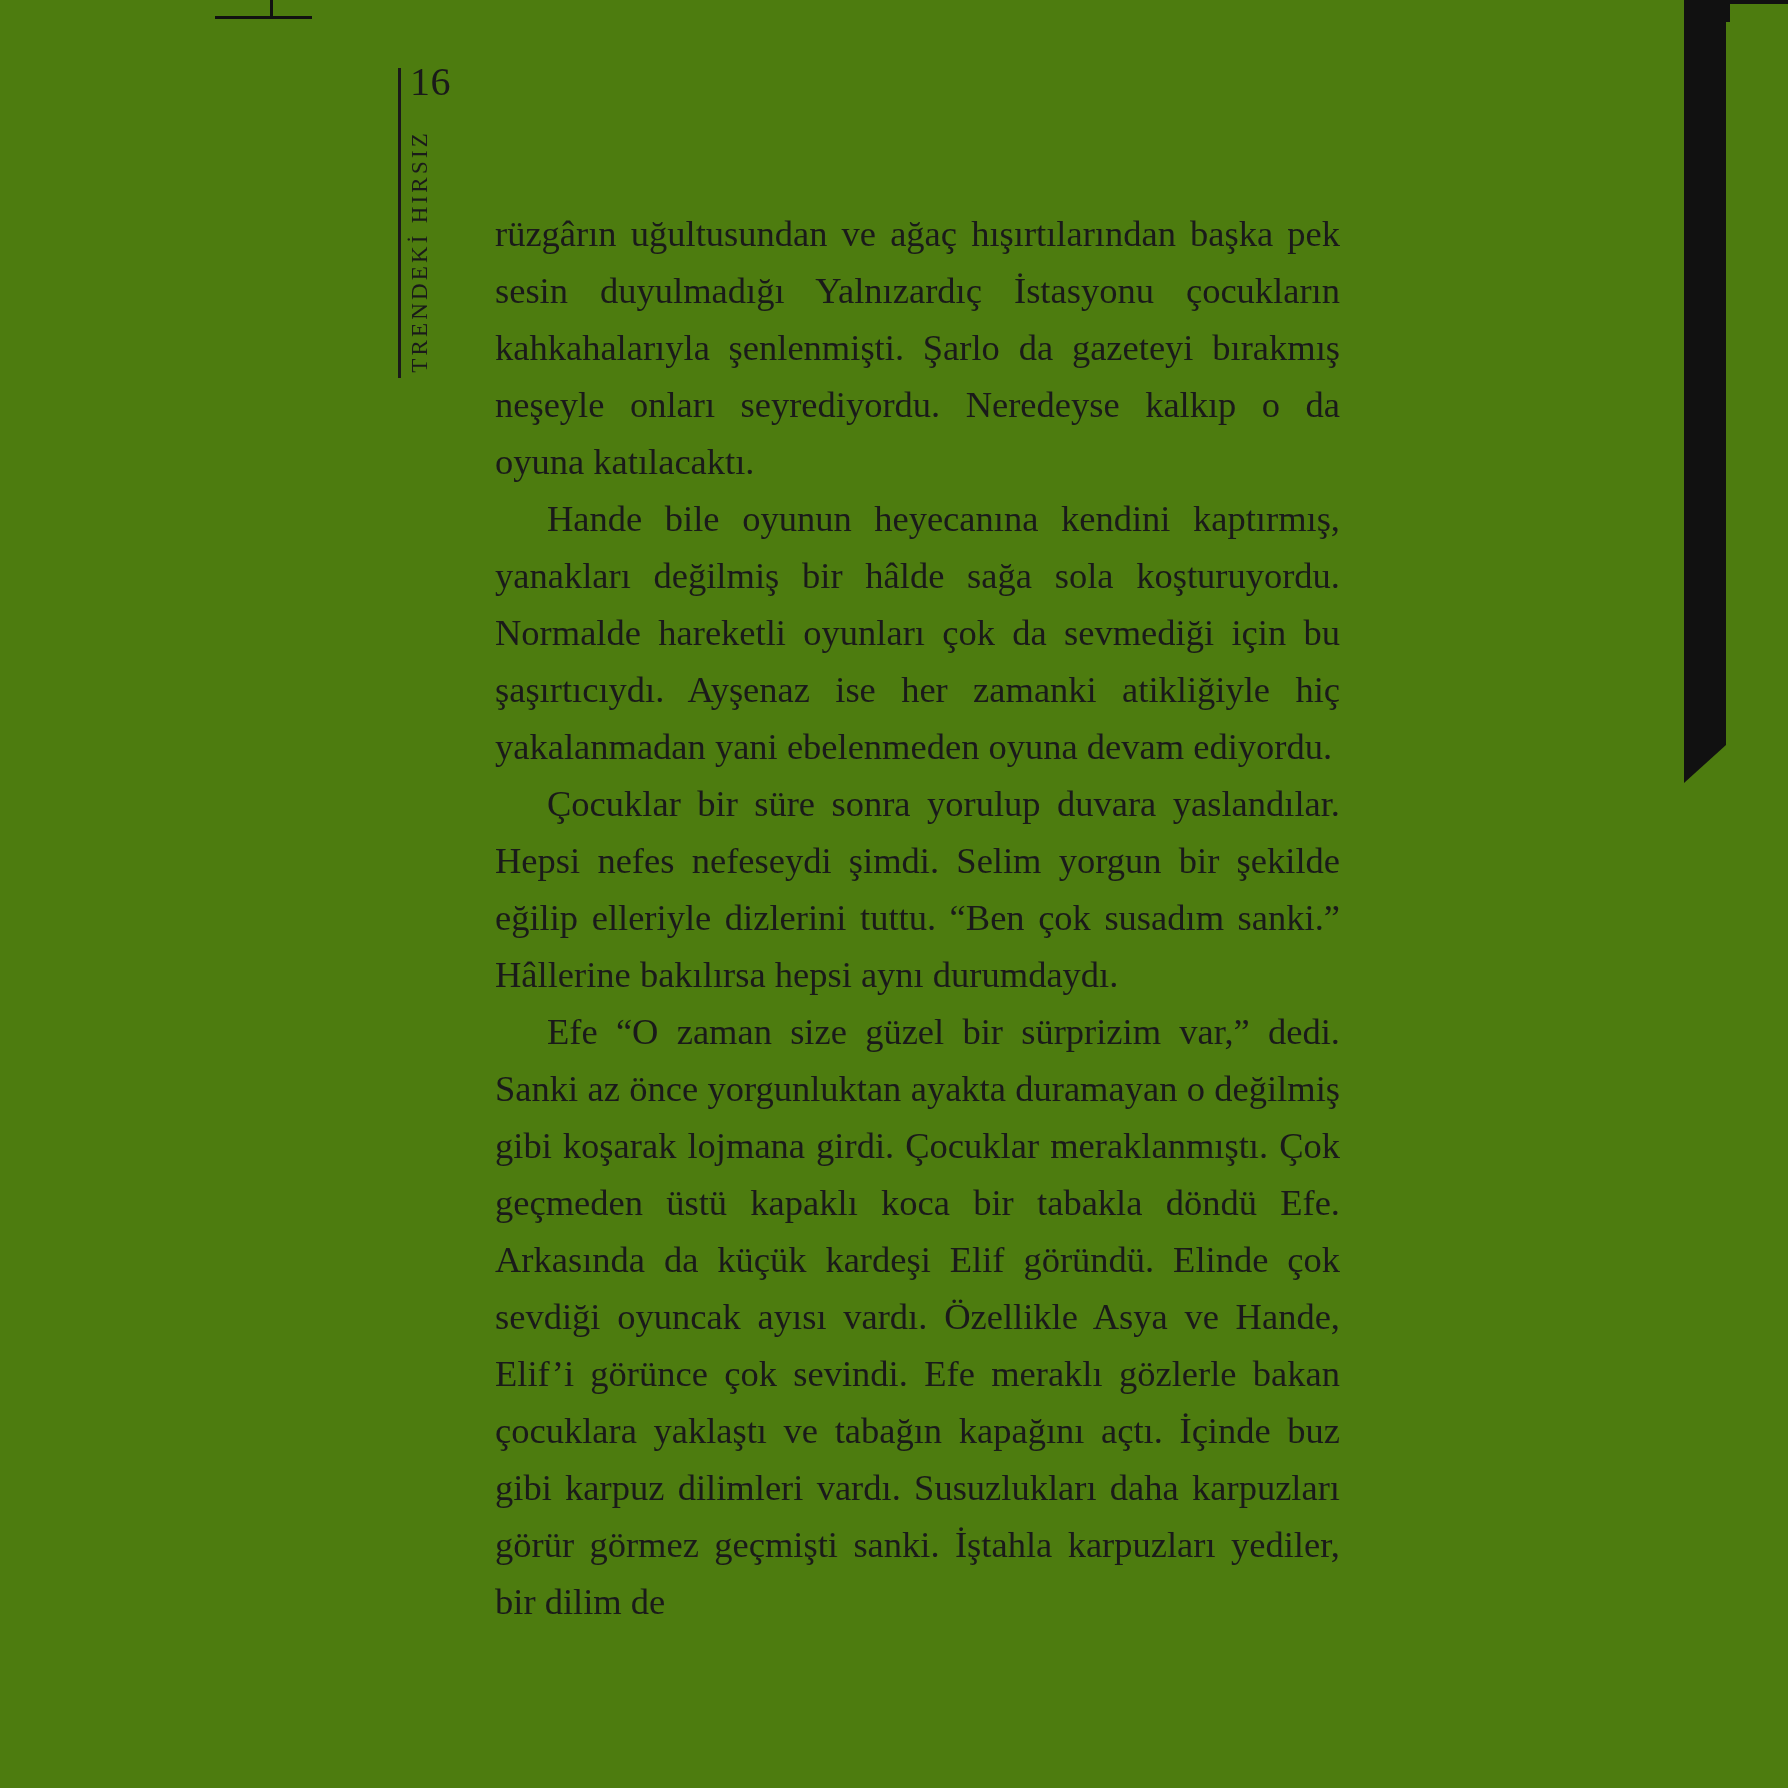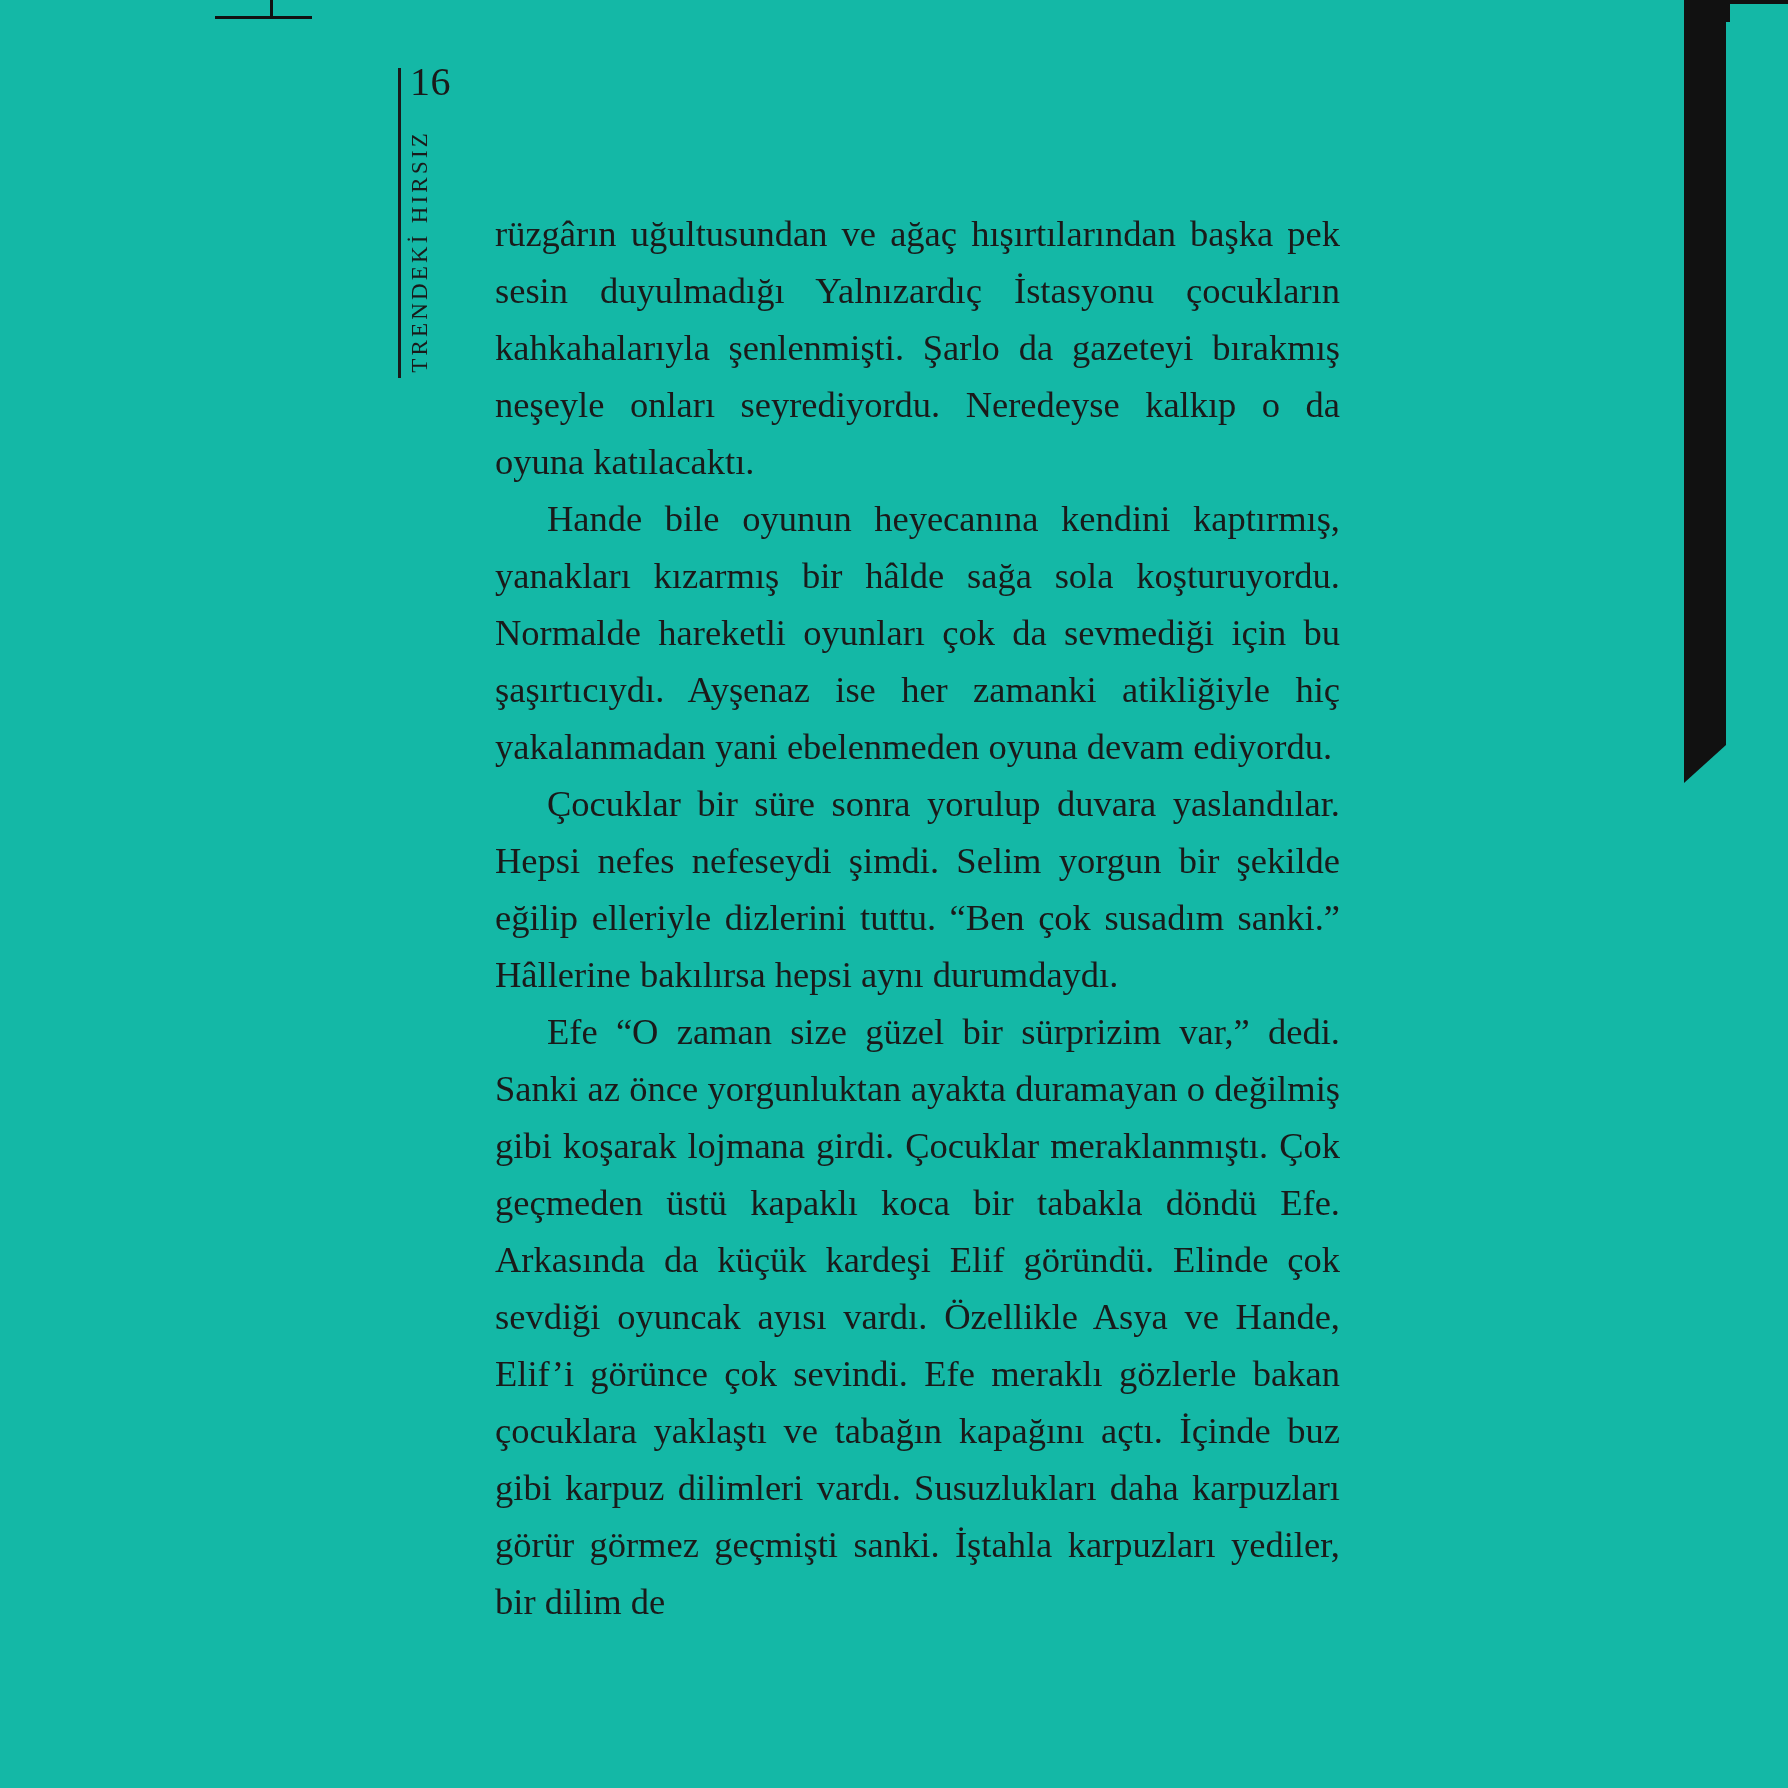--- a/index.html
+++ b/index.html
@@ -4,21 +4,21 @@
 <style>
   html, body {
     margin: 0;
     padding: 0;
     background: #ffffff;
   }
   #page {
     position: relative;
     width: 1788px;
     height: 1788px;
-    background: #14b8a6;
+    background: #4d7c0f;
     overflow: hidden;
     font-family: "Liberation Serif", serif;
     color: #1a1a1a;
   }
 
   
   .crop-top-left {
     position: absolute;
     left: 215px;
     top: 0;
@@ -156,18 +156,18 @@
   </div>
 
   <div class="folio-block">
     <div class="folio-rule"></div>
     <div class="folio-number">16</div>
     <div class="running-head">TRENDEKİ HIRSIZ</div>
   </div>
 
   <div class="text-column">
     <p class="para">rüzgârın uğultusundan ve ağaç hışırtılarından başka pek sesin duyulmadığı Yalnızardıç İstasyonu çocukların kahkahalarıyla şenlenmişti. Şarlo da gazeteyi bırakmış neşeyle onları seyrediyordu. Neredeyse kalkıp o da oyuna katılacaktı.</p>
-    <p class="para indent">Hande bile oyunun heyecanına kendini kaptırmış, yanakları kızarmış bir hâlde sağa sola koşturuyordu. Normalde hareketli oyunları çok da sevmediği için bu şaşırtıcıydı. Ayşenaz ise her zamanki atikliğiyle hiç yakalanmadan yani ebelenmeden oyuna devam ediyordu.</p>
+    <p class="para indent">Hande bile oyunun heyecanına kendini kaptırmış, yanakları değilmiş bir hâlde sağa sola koşturuyordu. Normalde hareketli oyunları çok da sevmediği için bu şaşırtıcıydı. Ayşenaz ise her zamanki atikliğiyle hiç yakalanmadan yani ebelenmeden oyuna devam ediyordu.</p>
     <p class="para indent">Çocuklar bir süre sonra yorulup duvara yaslandılar. Hepsi nefes nefeseydi şimdi. Selim yorgun bir şekilde eğilip elleriyle dizlerini tuttu. “Ben çok susadım sanki.” Hâllerine bakılırsa hepsi aynı durumdaydı.</p>
     <p class="para indent">Efe “O zaman size güzel bir sürprizim var,” dedi. Sanki az önce yorgunluktan ayakta duramayan o değilmiş gibi koşarak lojmana girdi. Çocuklar meraklanmıştı. Çok geçmeden üstü kapaklı koca bir tabakla döndü Efe. Arkasında da küçük kardeşi Elif göründü. Elinde çok sevdiği oyuncak ayısı vardı. Özellikle Asya ve Hande, Elif’i görünce çok sevindi. Efe meraklı gözlerle bakan çocuklara yaklaştı ve tabağın kapağını açtı. İçinde buz gibi karpuz dilimleri vardı. Susuzlukları daha karpuzları görür görmez geçmişti sanki. İştahla karpuzları yediler, bir dilim de</p>
   </div>
 
 </div>
 
 </body></html>

